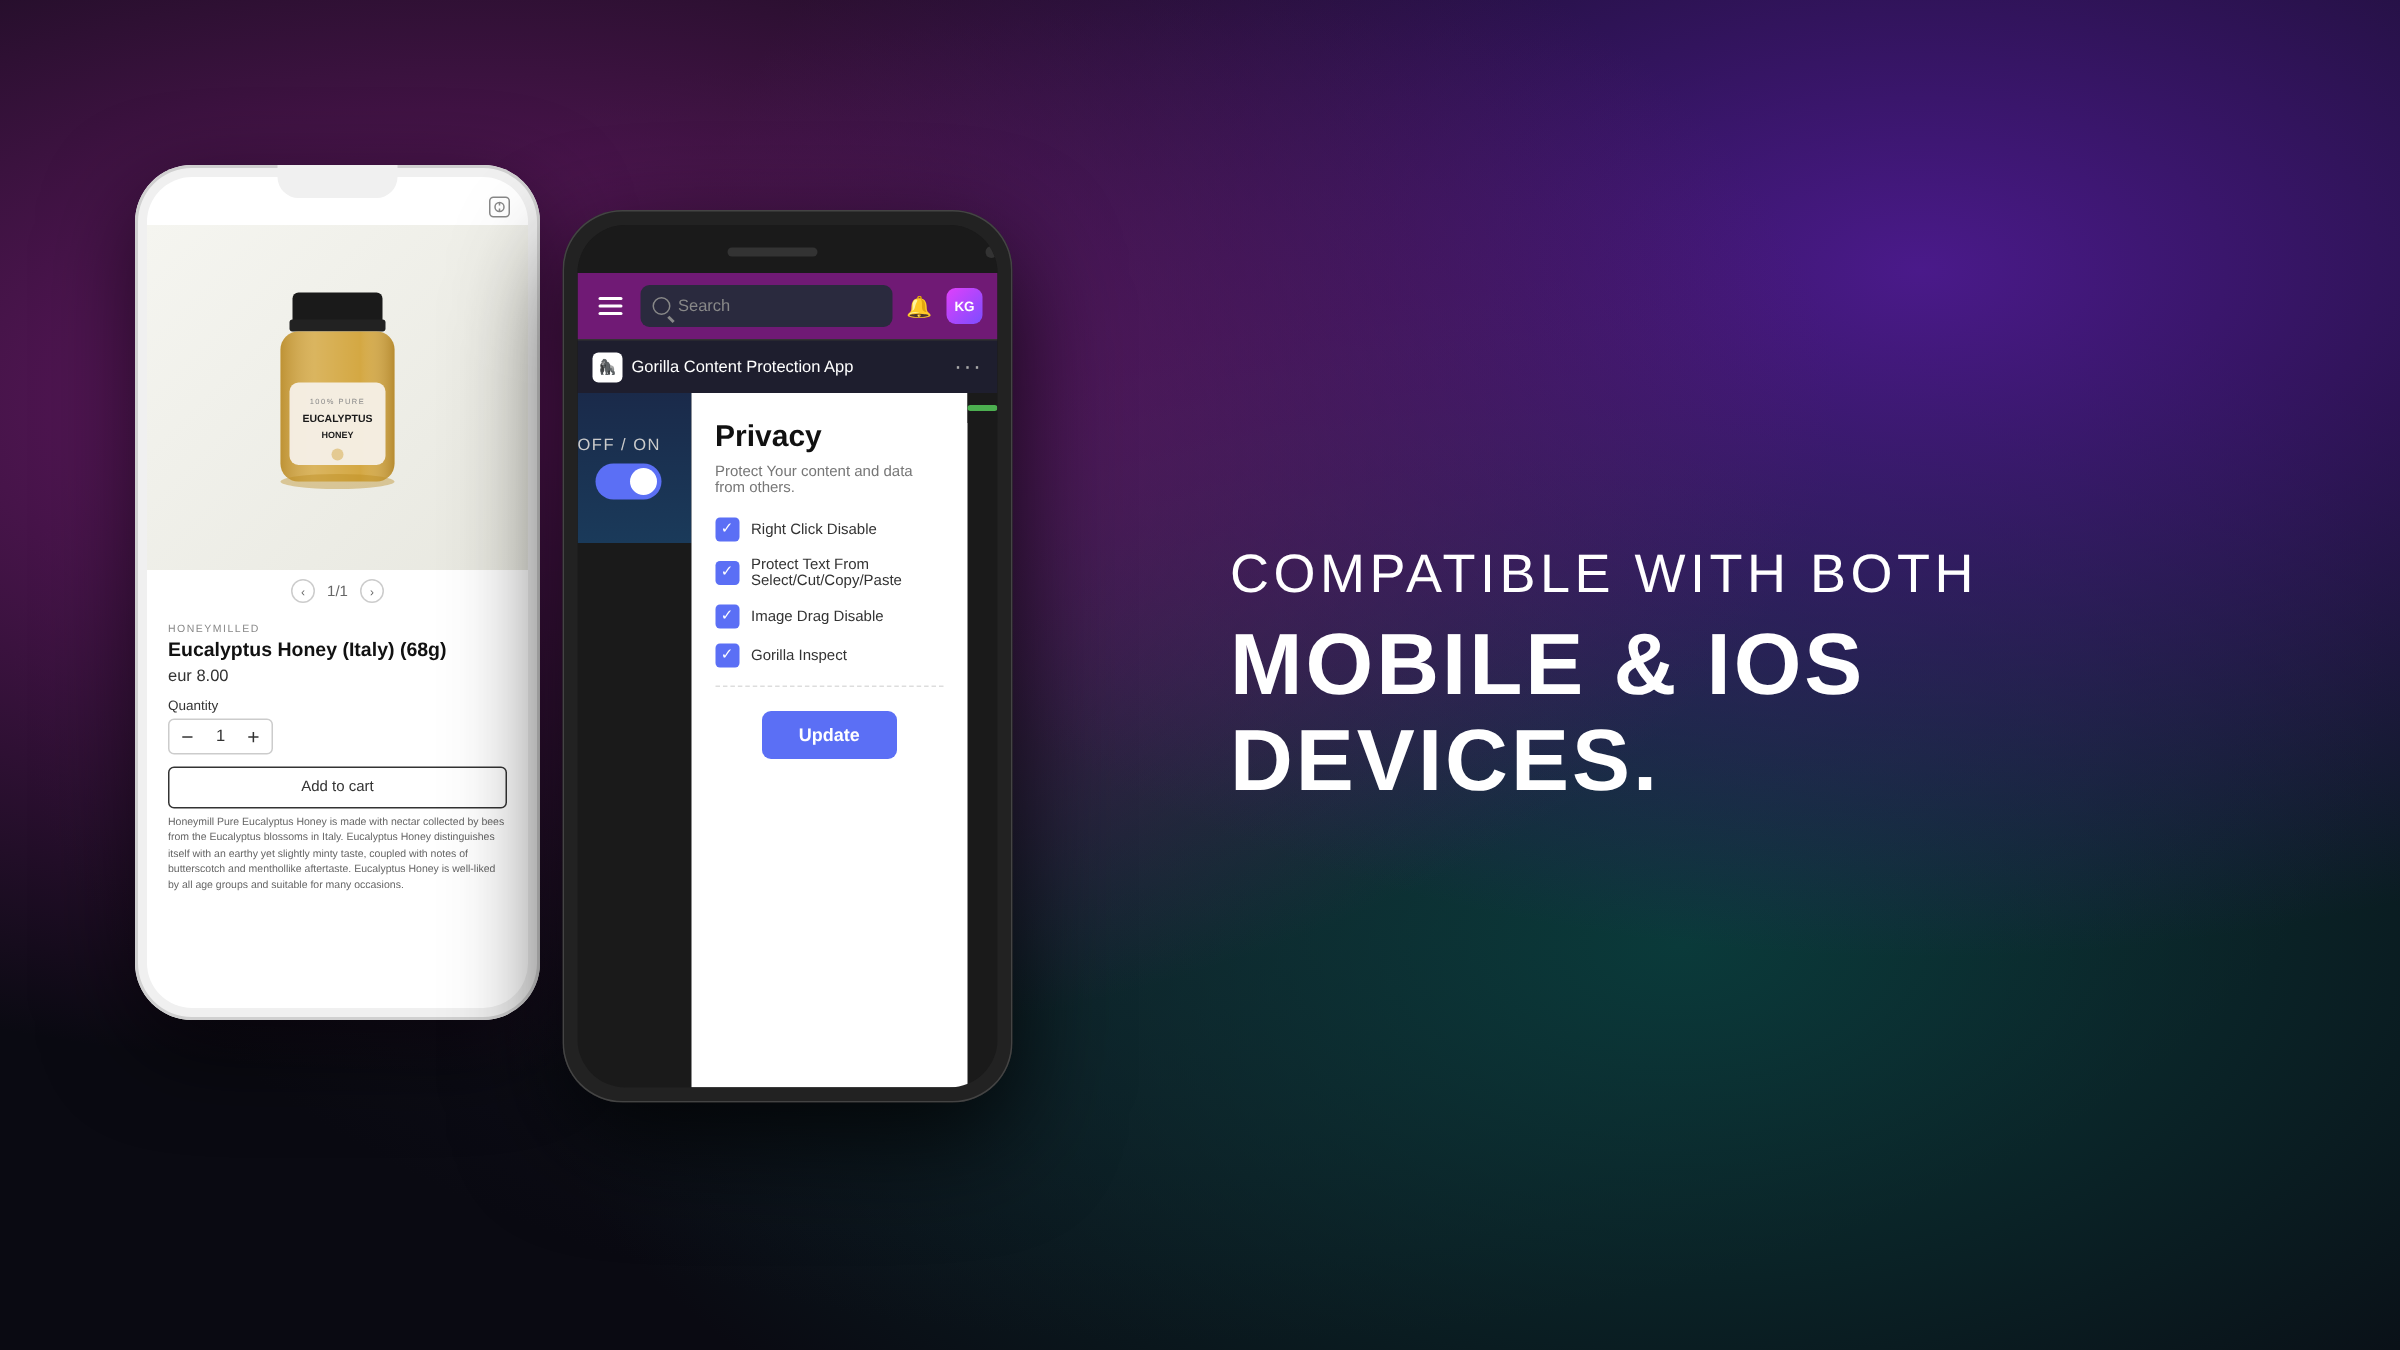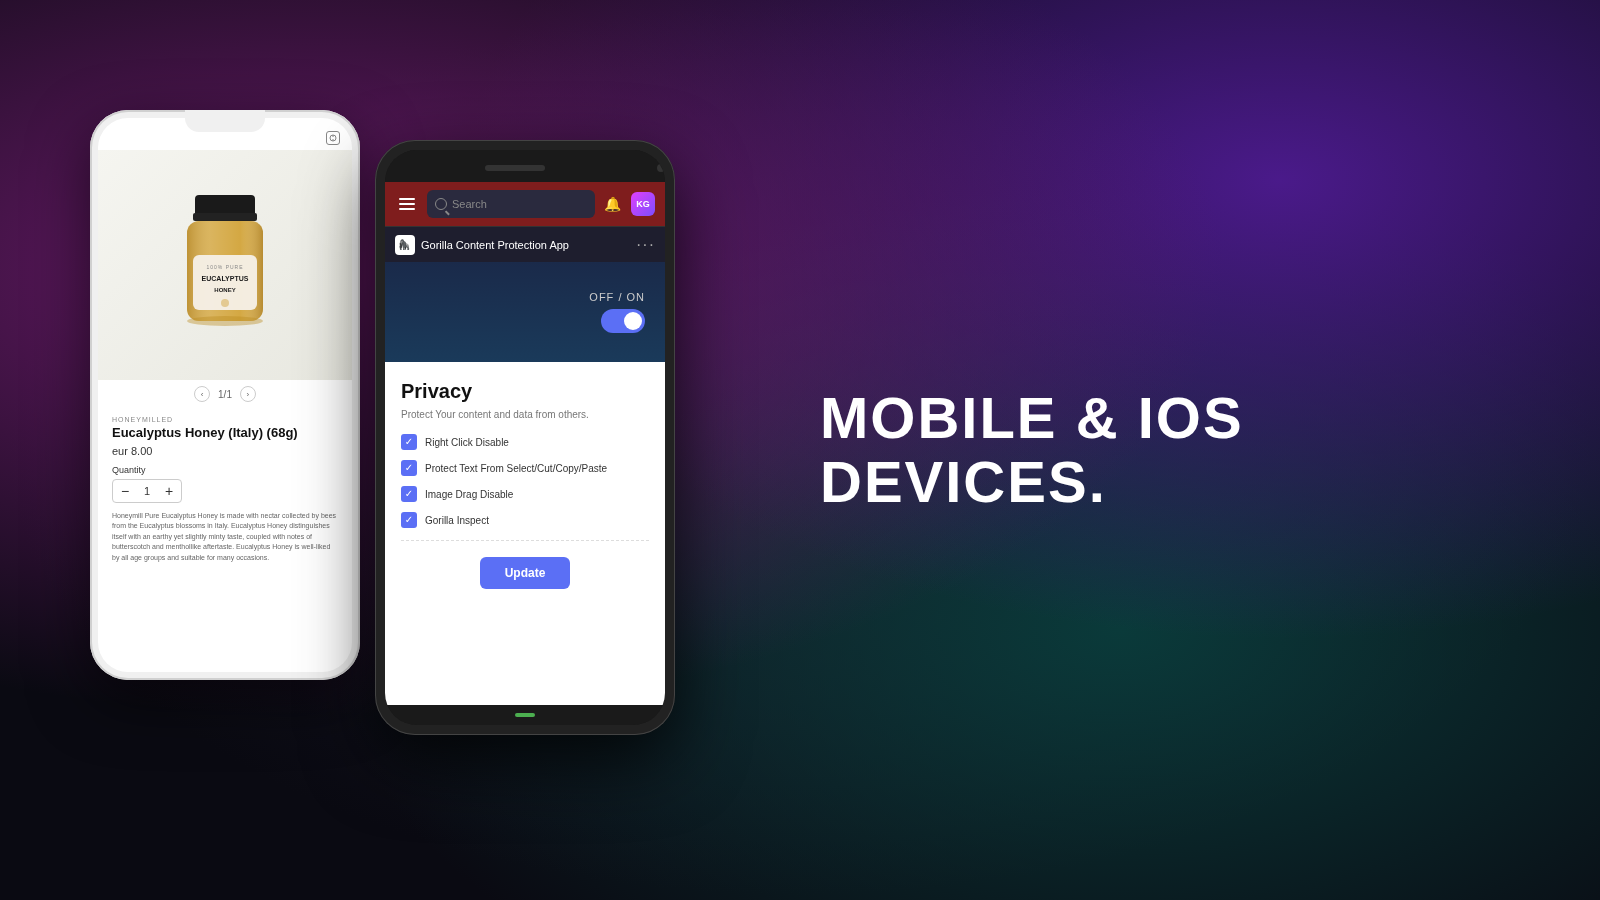--- a/index.html
+++ b/index.html
@@ -263,21 +263,21 @@
       display: flex;
       align-items: center;
       justify-content: center;
       gap: 12px;
       padding-top: 4px;
     }
 
     
     .dark-phone-navbar {
       height: 44px;
-      background: #7f1d1d;
+      background: #701a75;
       display: flex;
       align-items: center;
       padding: 0 10px;
       gap: 8px;
     }
 
     .hamburger-icon {
       display: flex;
       flex-direction: column;
       gap: 3px;
@@ -382,21 +382,21 @@
     .dots-menu {
       font-size: 16px;
       color: #aaa;
       letter-spacing: 1px;
     }
 
     
     .dark-phone-content {
       flex: 1;
       display: flex;
-      flex-direction: column;
+      flex-direction: row;
       overflow: hidden;
     }
 
     
     .toggle-area {
       height: 100px;
       background: linear-gradient(180deg, #1a2a4a 0%, #1a3a5a 100%);
       display: flex;
       flex-direction: column;
       align-items: flex-end;
@@ -607,20 +607,21 @@
     <div class="product-details">
       <div class="product-brand">HONEYMILLED</div>
       <div class="product-name">Eucalyptus Honey (Italy) (68g)</div>
       <div class="product-price">eur 8.00</div>
       <div class="product-qty-label">Quantity</div>
       <div class="qty-control">
         <div class="qty-btn">−</div>
         <div class="qty-value">1</div>
         <div class="qty-btn">+</div>
       </div>
+      <div class="btn-add-cart">Add to cart</div>
       <div class="product-description">Honeymill Pure Eucalyptus Honey is made with nectar collected by bees from the Eucalyptus blossoms in Italy. Eucalyptus Honey distinguishes itself with an earthy yet slightly minty taste, coupled with notes of butterscotch and menthollike aftertaste.
 
 Eucalyptus Honey is well-liked by all age groups and suitable for many occasions.</div>
     </div>
   </div>
 </div>
 
 <div class="phone-right">
   <div class="phone-right-inner">
 
@@ -698,14 +699,15 @@
       </div>
 
       <div class="phone-bottom-indicator">
         <div class="bottom-indicator-dot"></div>
       </div>
     </div>
   </div>
 </div>
 
 <div class="text-section">
+  <div class="compatible-text">COMPATIBLE WITH BOTH</div>
   <div class="mobile-ios-text">MOBILE &amp; IOS DEVICES.</div>
 </div>
 
 </body></html>

